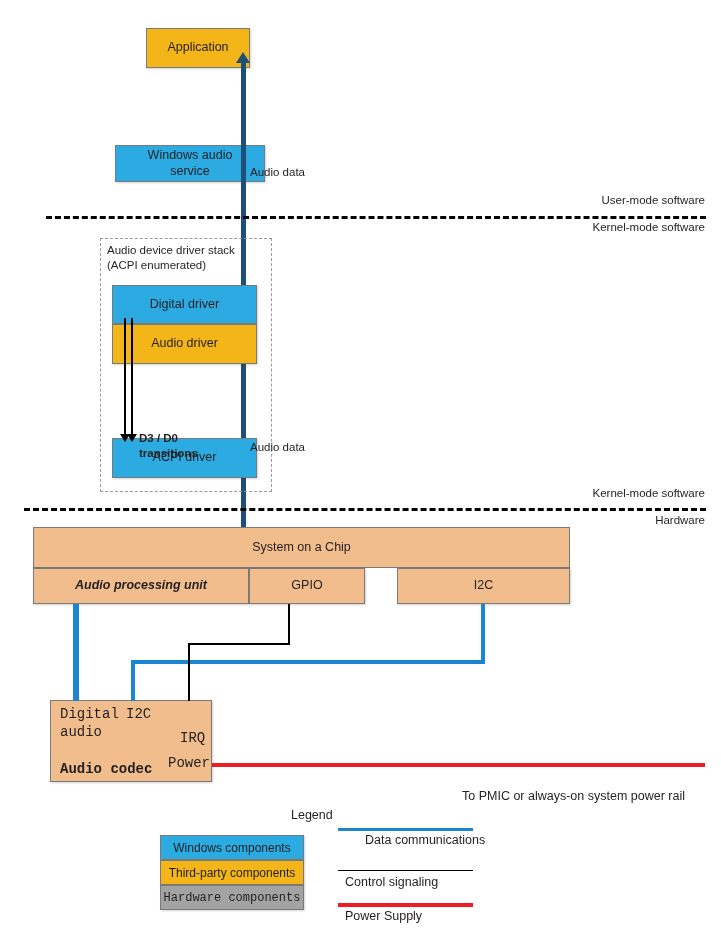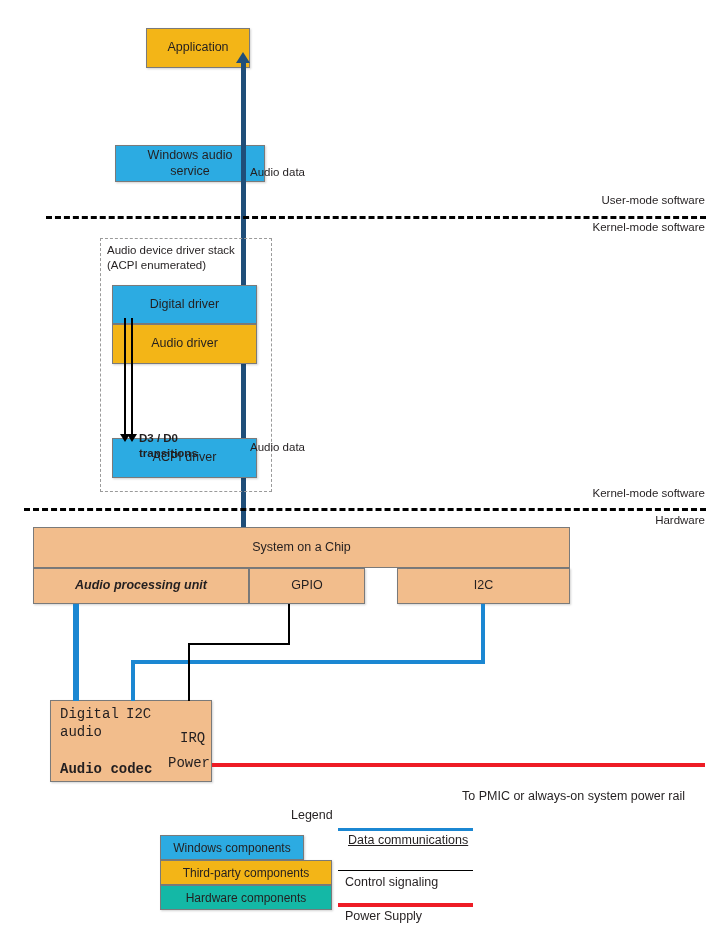--- a/index.html
+++ b/index.html
@@ -237,29 +237,29 @@
   <div class="wire v blk-v" style="left:188px; top:643px; width:2px; height:58px;"></div>
 
   <div class="wire h red-h" style="left:212px; top:763px; width:493px; height:4px;"></div>
   <div class="note" style="left:462px; top:744px; font-size:12.5px;">To PMIC or always-on system power rail</div>
 
   <div class="legend-title" style="left:291px; top:808px;">Legend</div>
 
   <div class="legend-box" style="left:160px; top:835px; width:144px; height:25px; background:#2cabe2;">
     <span>Windows components</span>
   </div>
-  <div class="legend-box" style="left:160px; top:860px; width:172px; height:25px; background:#f3b517;">
+  <div class="legend-box" style="left:160px; top:860px; width:144px; height:25px; background:#f3b517;">
     <span>Third-party components</span>
   </div>
-  <div class="legend-box" style="left:160px; top:885px; width:172px; height:25px; background:#14b8a6;">
+  <div class="legend-box" style="left:160px; top:885px; width:144px; height:25px; background:#a3a3a3;font-family:Liberation Mono, monospace;">
     <span>Hardware components</span>
   </div>
 
   <div class="legend-line data" style="left:338px; top:828px; width:135px;"></div>
-  <div class="legend-text" style="left:348px; top:833px;text-decoration:underline;">Data communications</div>
+  <div class="legend-text" style="left:365px; top:833px;">Data communications</div>
 
   <div class="legend-line ctrl" style="left:338px; top:870px; width:135px;"></div>
   <div class="legend-text" style="left:345px; top:875px;">Control signaling</div>
 
   <div class="legend-line pwr" style="left:338px; top:903px; width:135px;"></div>
   <div class="legend-text" style="left:345px; top:909px;">Power Supply</div>
 
 </div>
 
 </body></html>

